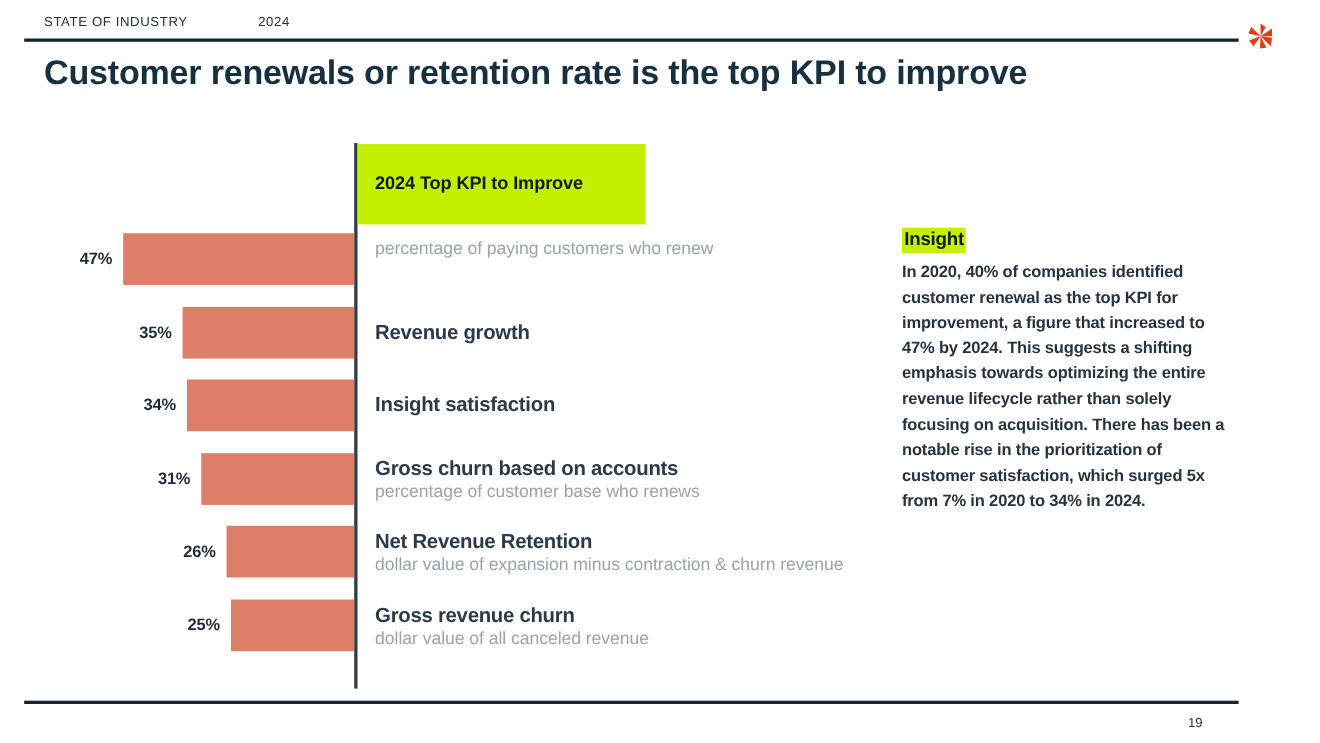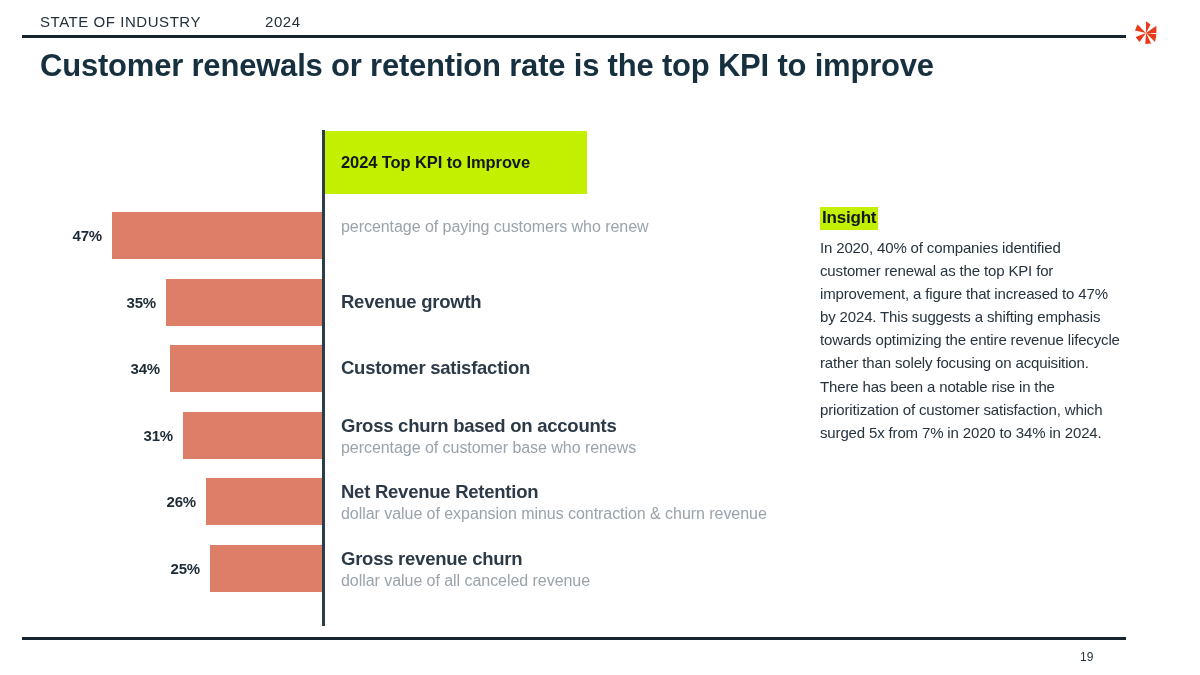--- a/index.html
+++ b/index.html
@@ -11,21 +11,21 @@
     overflow:hidden;
   }
   .slide { position:relative; width:1200px; height:675px; }
 
   
   .header-meta {
     position:absolute; left:40px; top:13px;
     display:flex; align-items:center; gap:64px;
   }
   .header-meta span {
-    font-size:15px; letter-spacing:.55px;
+    font-size:12px; letter-spacing:.55px;
     color:#24303c; font-weight:400; white-space:nowrap;
   }
   .header-rule {
     position:absolute; left:22px; top:35px;
     width:1104px; height:3px; background:#16242f;
   }
   .logo {
     position:absolute; left:1133px; top:20px;
     width:26px; height:26px;
   }
@@ -38,21 +38,21 @@
   }
 
   
   .chart { position:absolute; left:0; top:0; width:760px; height:675px; }
   .axis-line {
     position:absolute; left:322px; top:130px;
     width:2.5px; height:496px; background:#2c3c49;
   }
   .kpi-banner {
     position:absolute; left:325px; top:131px;
-    width:262px; height:63px;
+    width:262px; height:73px;
     background:#c3f000;
     display:flex; align-items:center;
   }
   .kpi-banner span {
     padding-left:16px; font-size:16.5px; font-weight:700;
     color:#101820; letter-spacing:-.1px;
   }
 
   .rows { position:absolute; left:0; top:0; width:760px; height:533px; }
   .row { position:absolute; left:0; width:760px; }
@@ -79,21 +79,21 @@
   .insight {
     position:absolute; left:820px; top:207px; width:300px;
   }
   .insight-head {
     display:inline-block; background:#c3f000; color:#101820;
     font-size:17px; font-weight:700; line-height:1.35;
     padding:0 2px; letter-spacing:-.2px;
   }
   .insight-body {
     margin-top:6px; font-size:15px; line-height:1.54;
-    color:#26333f; font-weight:400; letter-spacing:-.15px;
+    color:#26333f; font-weight:700; letter-spacing:-.15px;
   }
 
   
   .footer-rule {
     position:absolute; left:22px; top:637px;
     width:1104px; height:2.5px; background:#16242f;
   }
   .footnote {
     position:absolute; left:40px; top:644px;
     font-size:9.5px; letter-spacing:.25px; color:#24303c; white-space:nowrap;
@@ -146,21 +146,21 @@
           <div class="bar" style="width: 156px; background: rgb(221, 126, 104);"></div>
           <div class="bar-val" style="right: 604px;">35%</div>
           <div class="row-labels" style="top: 12px;">
             <div class="row-title">Revenue growth</div>
           </div>
         </div>
         <div class="row" style="top: 345px;">
           <div class="bar" style="width: 152px; background: rgb(221, 126, 104);"></div>
           <div class="bar-val" style="right: 600px;">34%</div>
           <div class="row-labels" style="top: 12px;">
-            <div class="row-title">Customer satisfaction</div>
+            <div class="row-title">Insight satisfaction</div>
           </div>
         </div>
         <div class="row" style="top: 411.5px;">
           <div class="bar" style="width: 139px; background: rgb(221, 126, 104);"></div>
           <div class="bar-val" style="right: 587px;">31%</div>
           <div class="row-labels" style="top: 3px;">
             <div class="row-title">Gross churn based on accounts</div>
             <div class="row-sub">percentage of customer base who renews</div>
           </div>
         </div>

